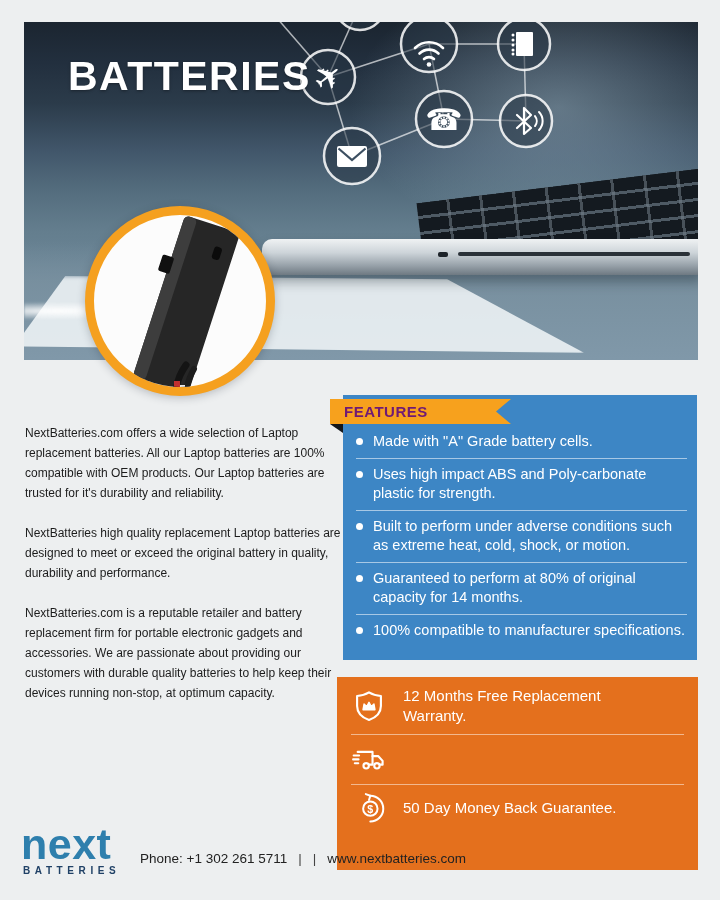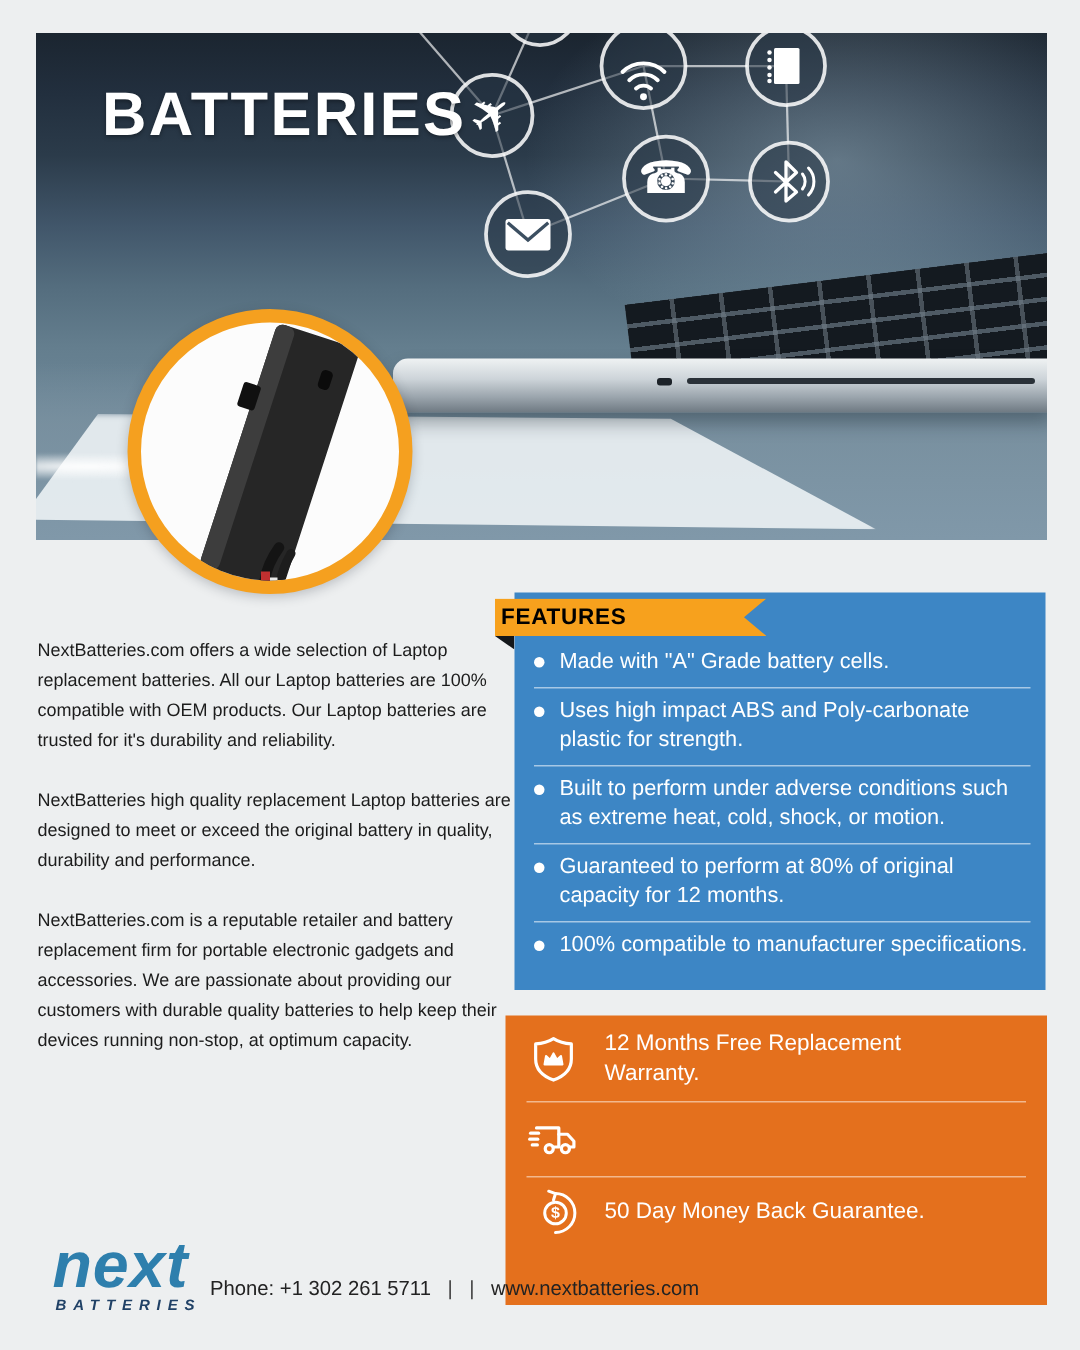--- a/index.html
+++ b/index.html
@@ -40,39 +40,39 @@
 
   
   .intro { position:absolute; left:25px; top:423px; width:316px; color:#1c1c1c;
         font-size:12px; line-height:20px; }
   .intro p { margin-bottom:20px; }
 
   
   .features { position:absolute; left:343px; top:395px; width:354px; height:265px; background:#3d86c5; }
   .ribbon { position:absolute; left:330px; top:399px; width:181px; height:25px; background:#f7a11d; z-index:3;
         clip-path:polygon(0 0,100% 0,calc(100% - 15px) 50%,100% 100%,0 100%);
-        display:flex; align-items:center; padding-left:4px;
-        color:#000000; font-weight:bold; font-size:15px; letter-spacing:0.5px; }
+        display:flex; align-items:center; padding-left:14px;
+        color:#701a75; font-weight:bold; font-size:15px; letter-spacing:0.5px; }
   .ribbon-fold { position:absolute; left:330px; top:424px; width:13px; height:9px; background:#14171b; z-index:2;
         clip-path:polygon(0 0,100% 0,100% 100%); }
   .features ul { list-style:none; margin-top:31px; padding:0 10px 0 13px; }
   .features li { display:flex; gap:10px; padding:6px 0 7px 0; border-bottom:1px solid rgba(255,255,255,0.55);
         color:#ffffff; font-size:14.5px; line-height:19px; }
   .features li:last-child { border-bottom:none; }
   .fdot { width:7px; height:7px; border-radius:50%; background:#fff; margin-top:6px; flex:none; }
 
   
   .guarantees { position:absolute; left:337px; top:677px; width:361px; height:193px; background:#e4701d; padding:2px 14px; }
   .g-row { display:flex; align-items:center; gap:16px; padding:7px 0 8px 0; border-bottom:1px solid rgba(255,255,255,0.5); }
   .g-row:last-child { border-bottom:none; }
   .g-icon { width:36px; flex:none; display:flex; justify-content:center; }
   .g-text { color:#ffffff; font-size:15px; line-height:20px; width:242px; }
 
   
-  .footer-logo { position:absolute; left:35px; top:826px;font-style:italic; }
+  .footer-logo { position:absolute; left:21px; top:826px; }
   .logo-next { font-size:43px; line-height:36px; font-weight:bold; color:#2e7fad; letter-spacing:0.5px; }
   .logo-batt { font-size:10px; letter-spacing:4.6px; color:#204166; font-weight:bold; margin-top:3px; margin-left:2px; }
   .contact { position:absolute; left:140px; top:851px; font-size:13.5px; color:#222; display:flex; gap:11px; align-items:center; }
   .contact .sep { color:#444; }
 </style>
 </head>
 <body>
 
 <div class="page">
 
@@ -183,21 +183,21 @@
       <li>
         <span class="fdot"></span>
         <span>Uses high impact ABS and Poly-carbonate plastic for strength.</span>
       </li>
       <li>
         <span class="fdot"></span>
         <span>Built to perform under adverse conditions such as extreme heat, cold, shock, or motion.</span>
       </li>
       <li>
         <span class="fdot"></span>
-        <span>Guaranteed to perform at 80% of original capacity for 12 months.</span>
+        <span>Guaranteed to perform at 80% of original capacity for 14 months.</span>
       </li>
       <li>
         <span class="fdot"></span>
         <span>100% compatible to manufacturer specifications.</span>
       </li>
     </ul>
   </div>
 
   <div class="guarantees">
     <div class="g-row">

